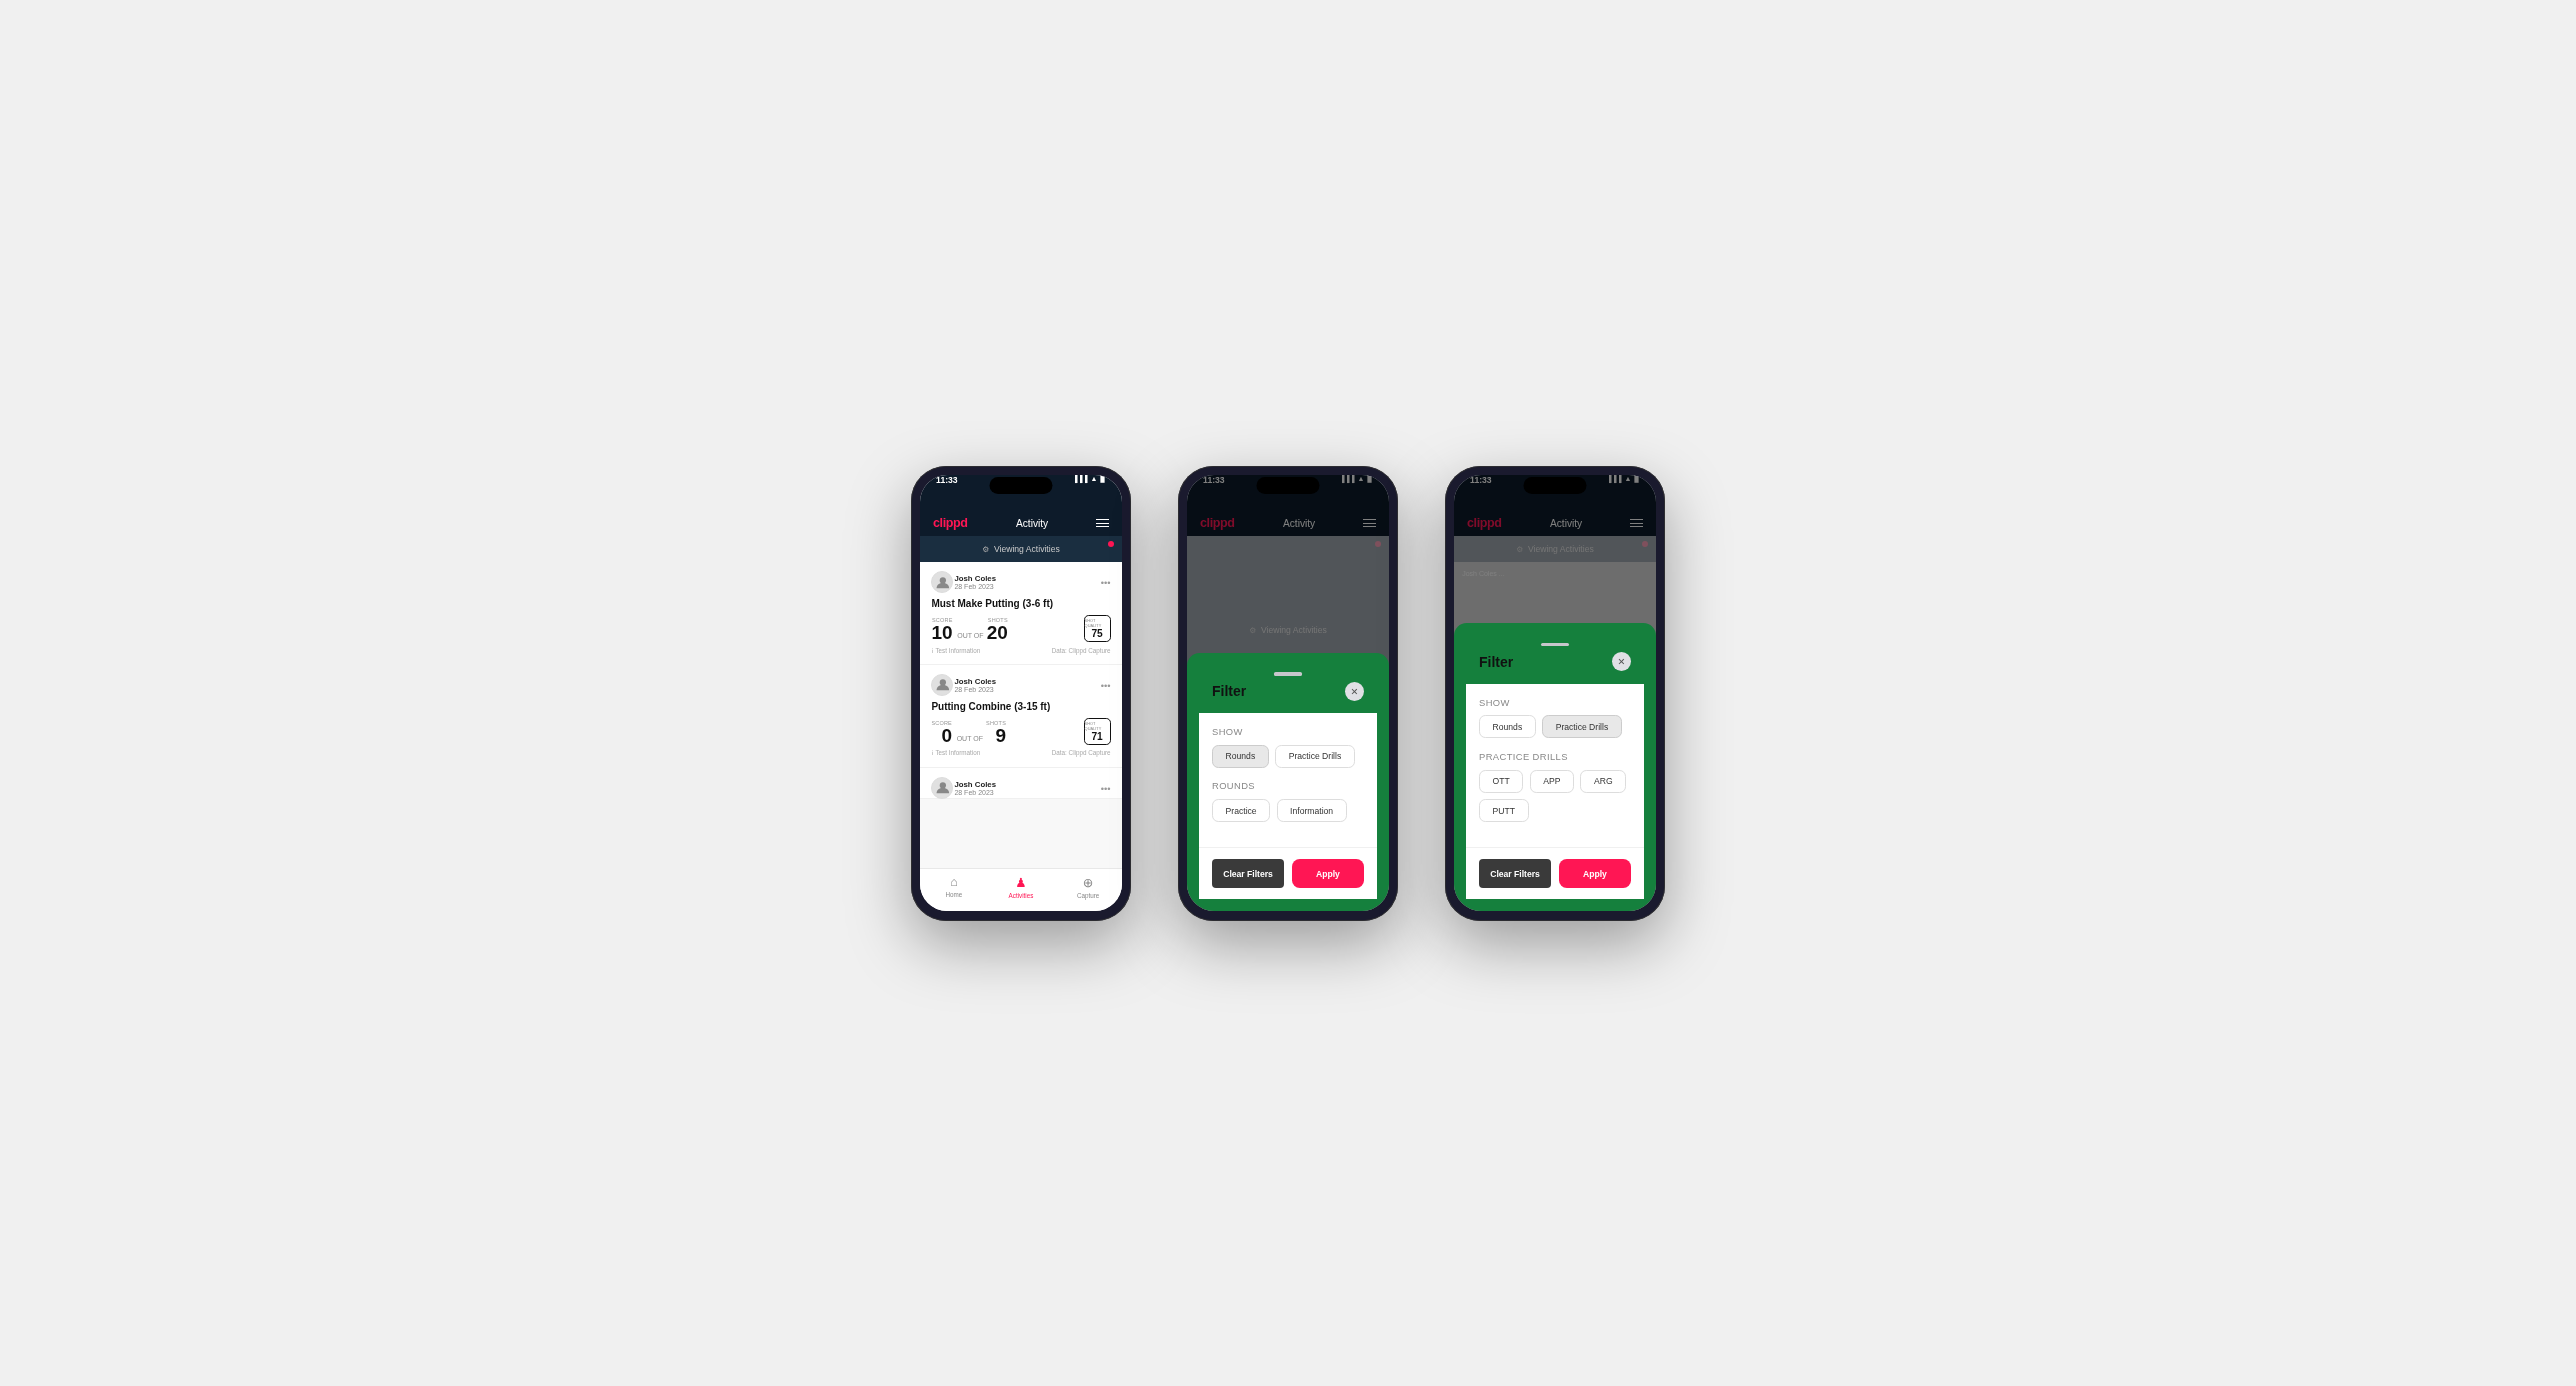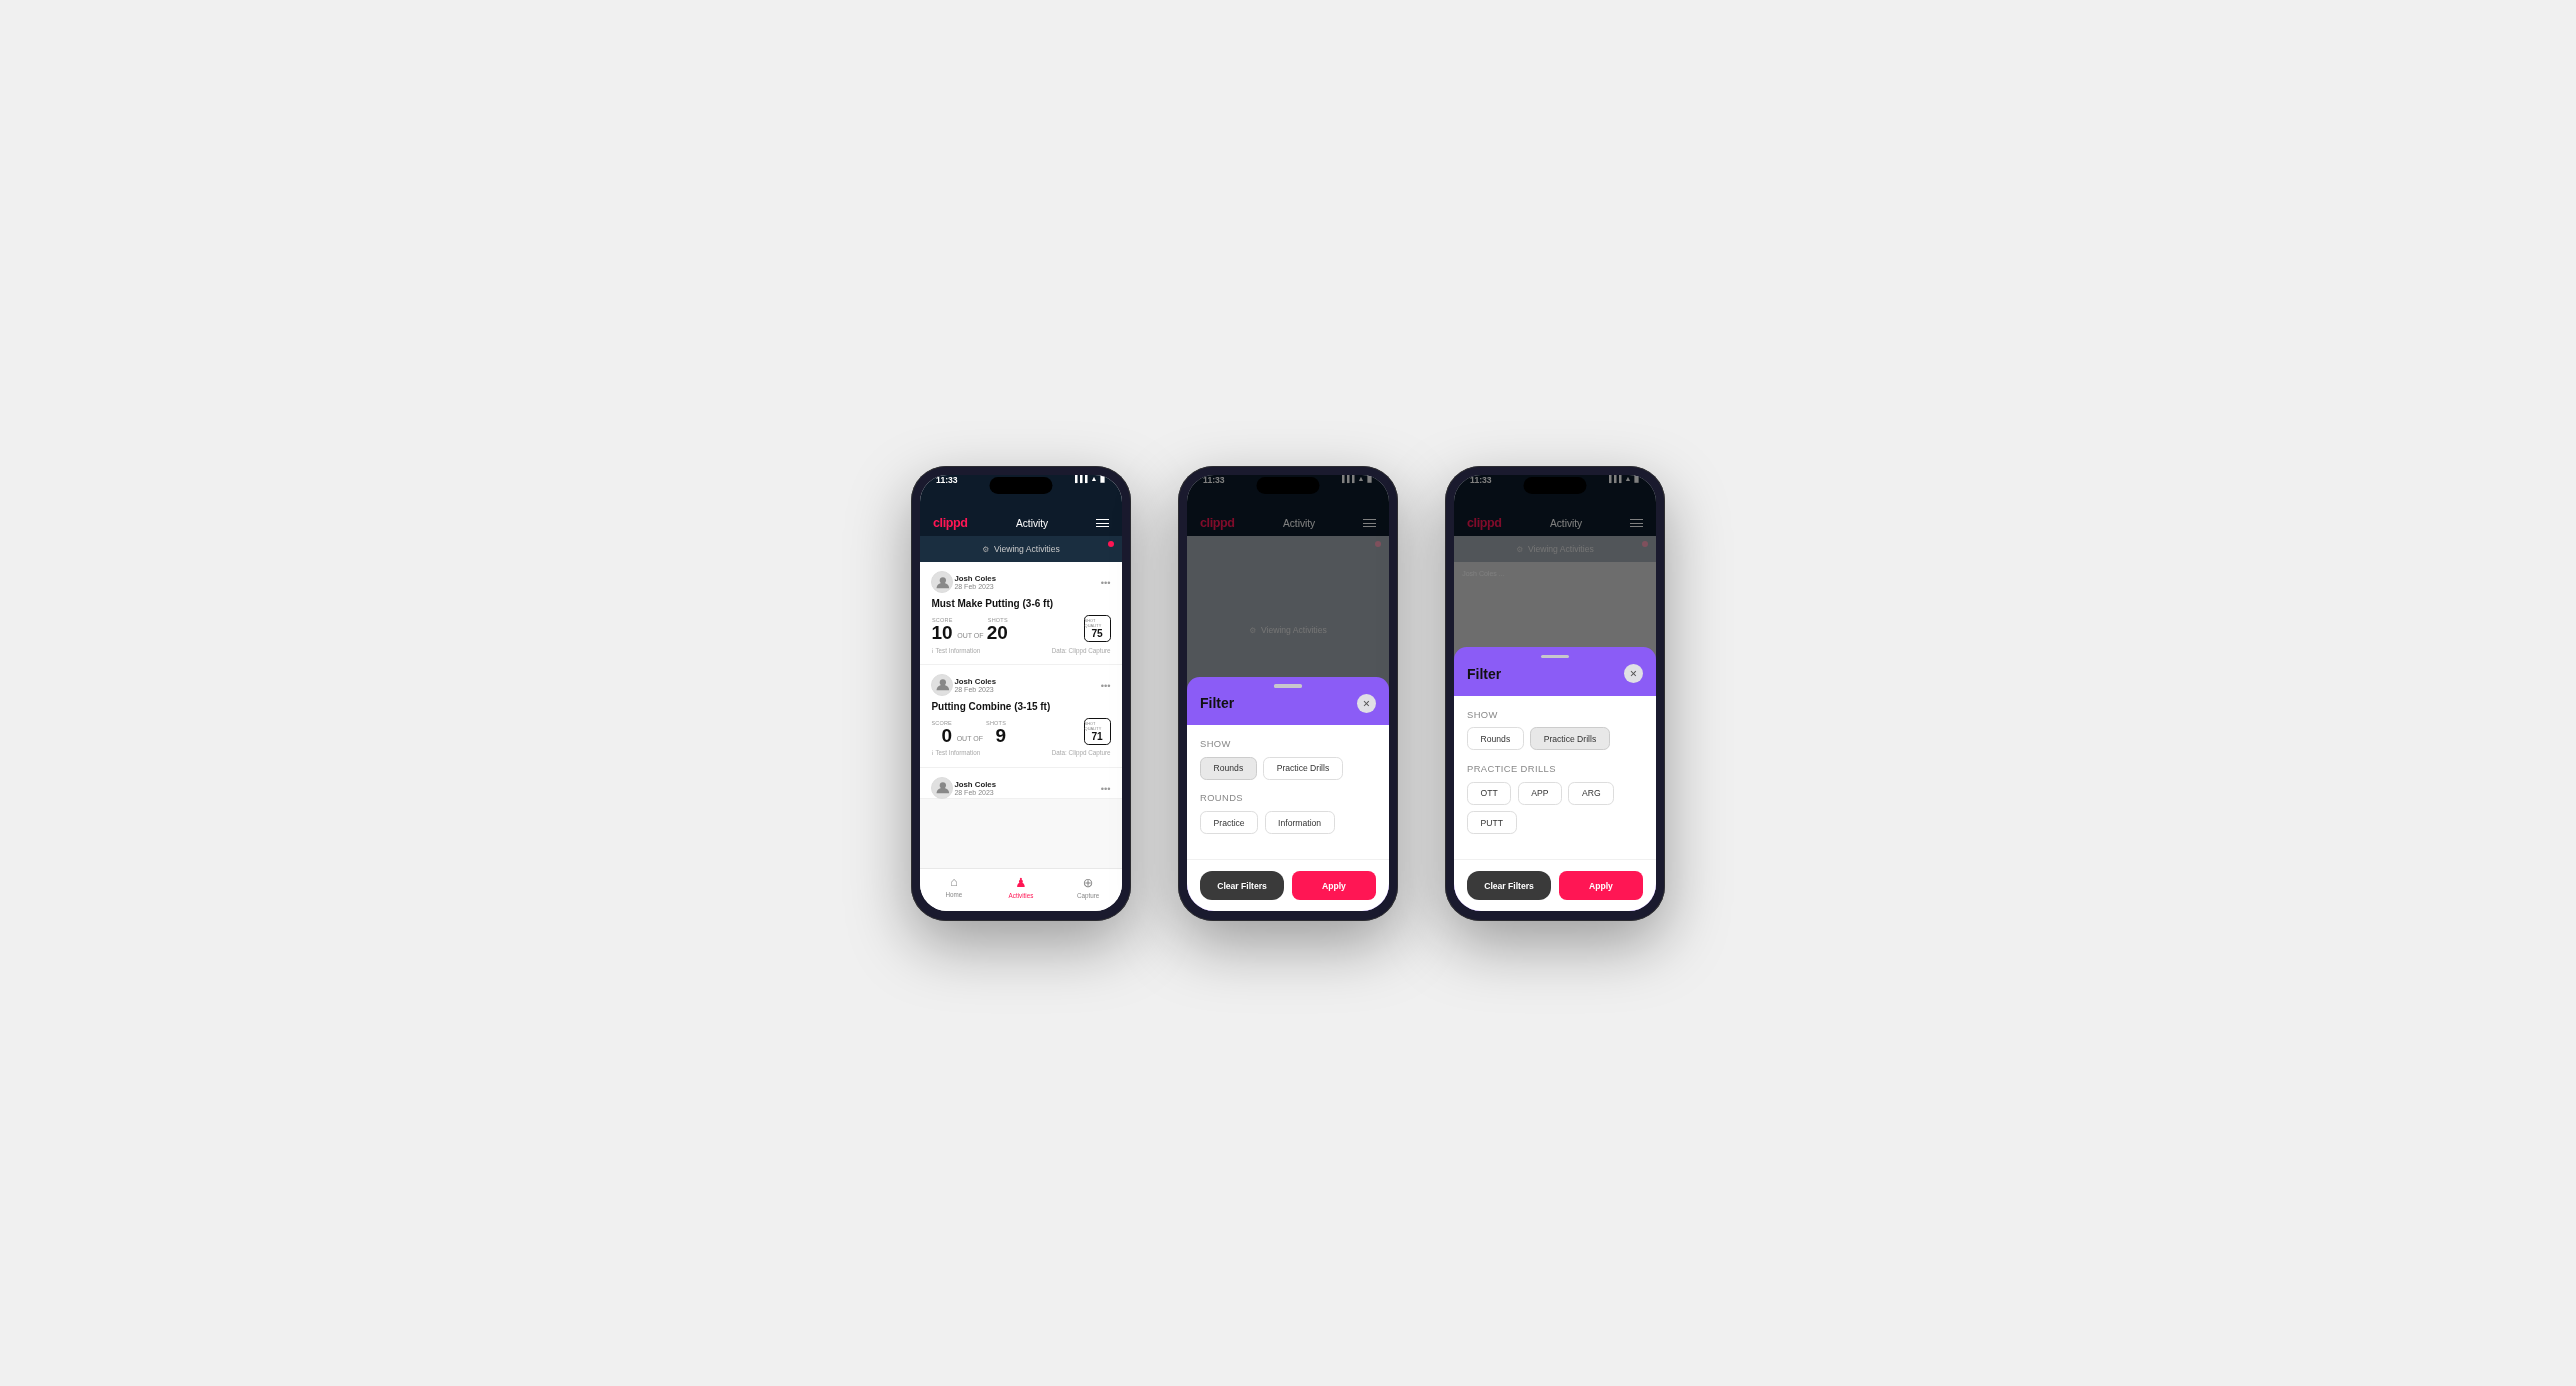--- a/index.html
+++ b/index.html
@@ -348,23 +348,23 @@
       right: 0;
       top: 0;
       background: rgba(0,0,0,0.5);
       z-index: 50;
       display: flex;
       flex-direction: column;
       justify-content: flex-end;
     }
 
     .filter-modal {
-      background: #8b5cf6;
+      background: #15803d;
       border-radius: 12.6px 12.6px 0 0;
-      padding: 0;
+      padding: 12px;
       overflow: hidden;
     }
 
     .filter-handle {
       display: flex;
       justify-content: center;
       padding: 7.8px 0 3.1px;
     }
 
     .filter-handle-bar {
@@ -444,21 +444,21 @@
       background: #fff;
       border-top: 0.8px solid #f0f0f0;
     }
 
     .btn-clear {
       flex: 1;
       padding: 9.4px;
       background: #3a3a3a;
       color: #fff;
       border: none;
-      border-radius: 12px;
+      border-radius: 4px;
       font-size: 8.6px;
       font-weight: 600;
       cursor: pointer;
     }
 
     .btn-apply {
       flex: 1;
       padding: 9.4px;
       background: #ff1654;
       color: #fff;

